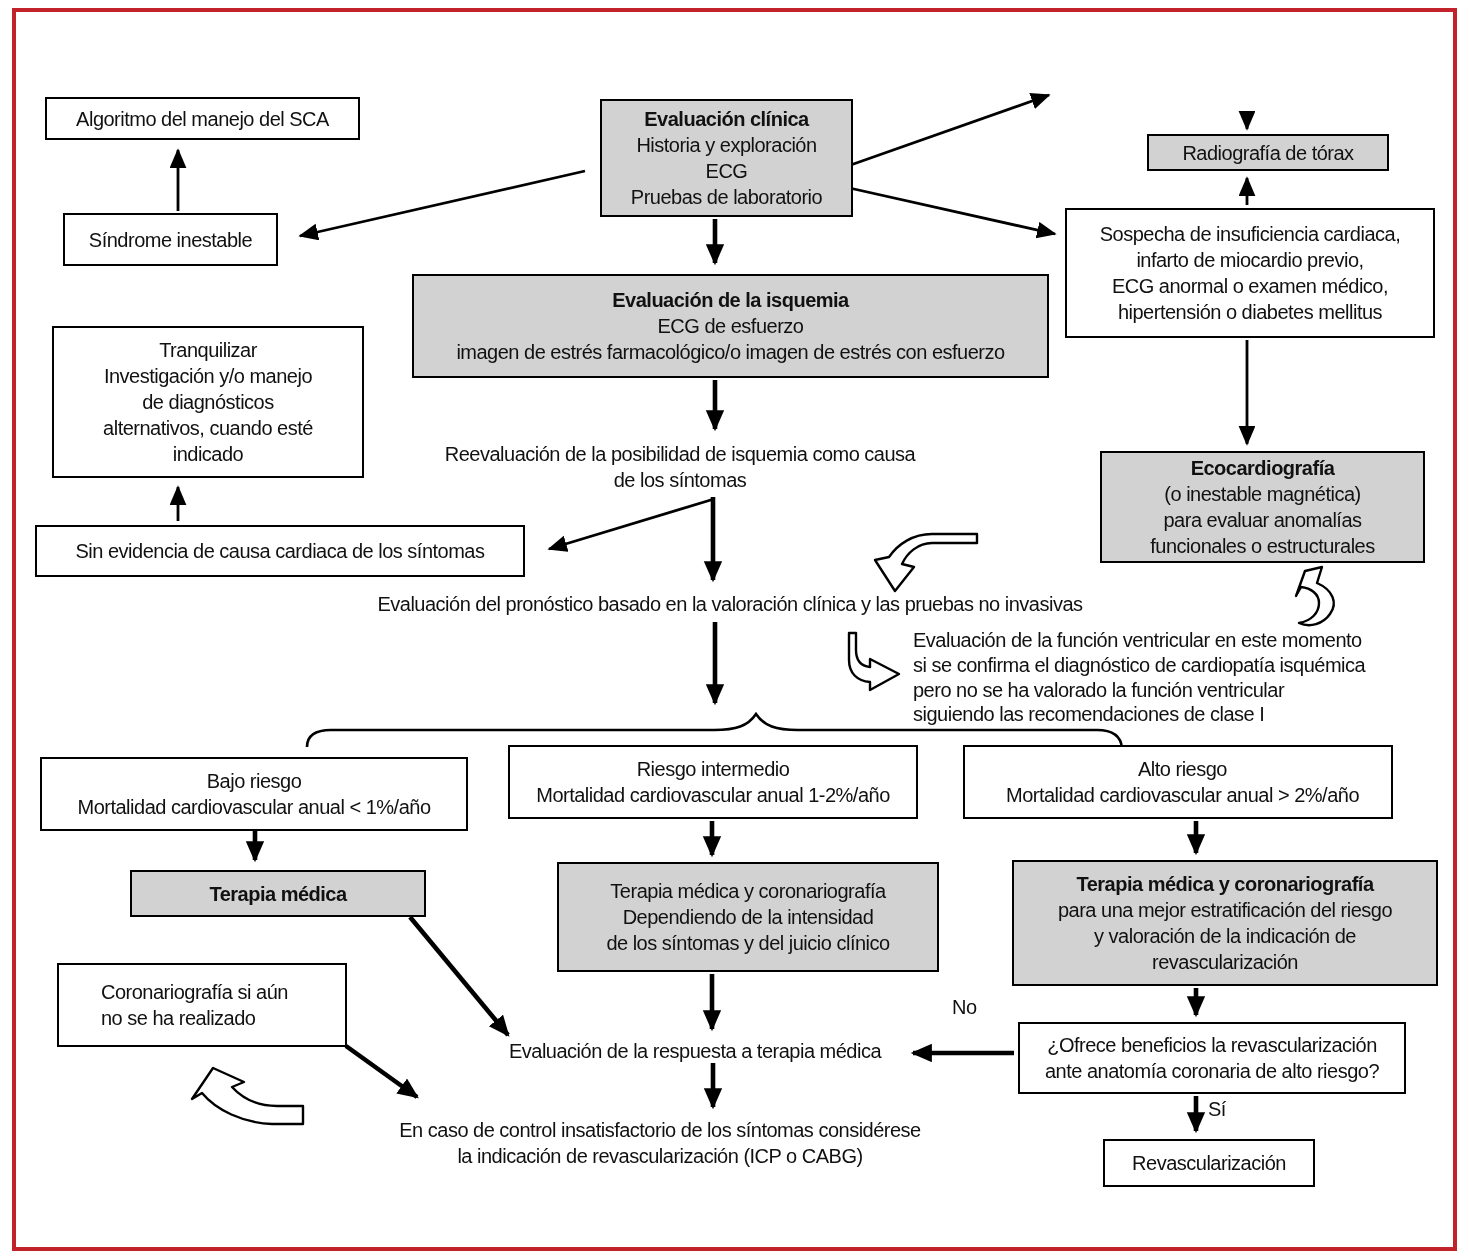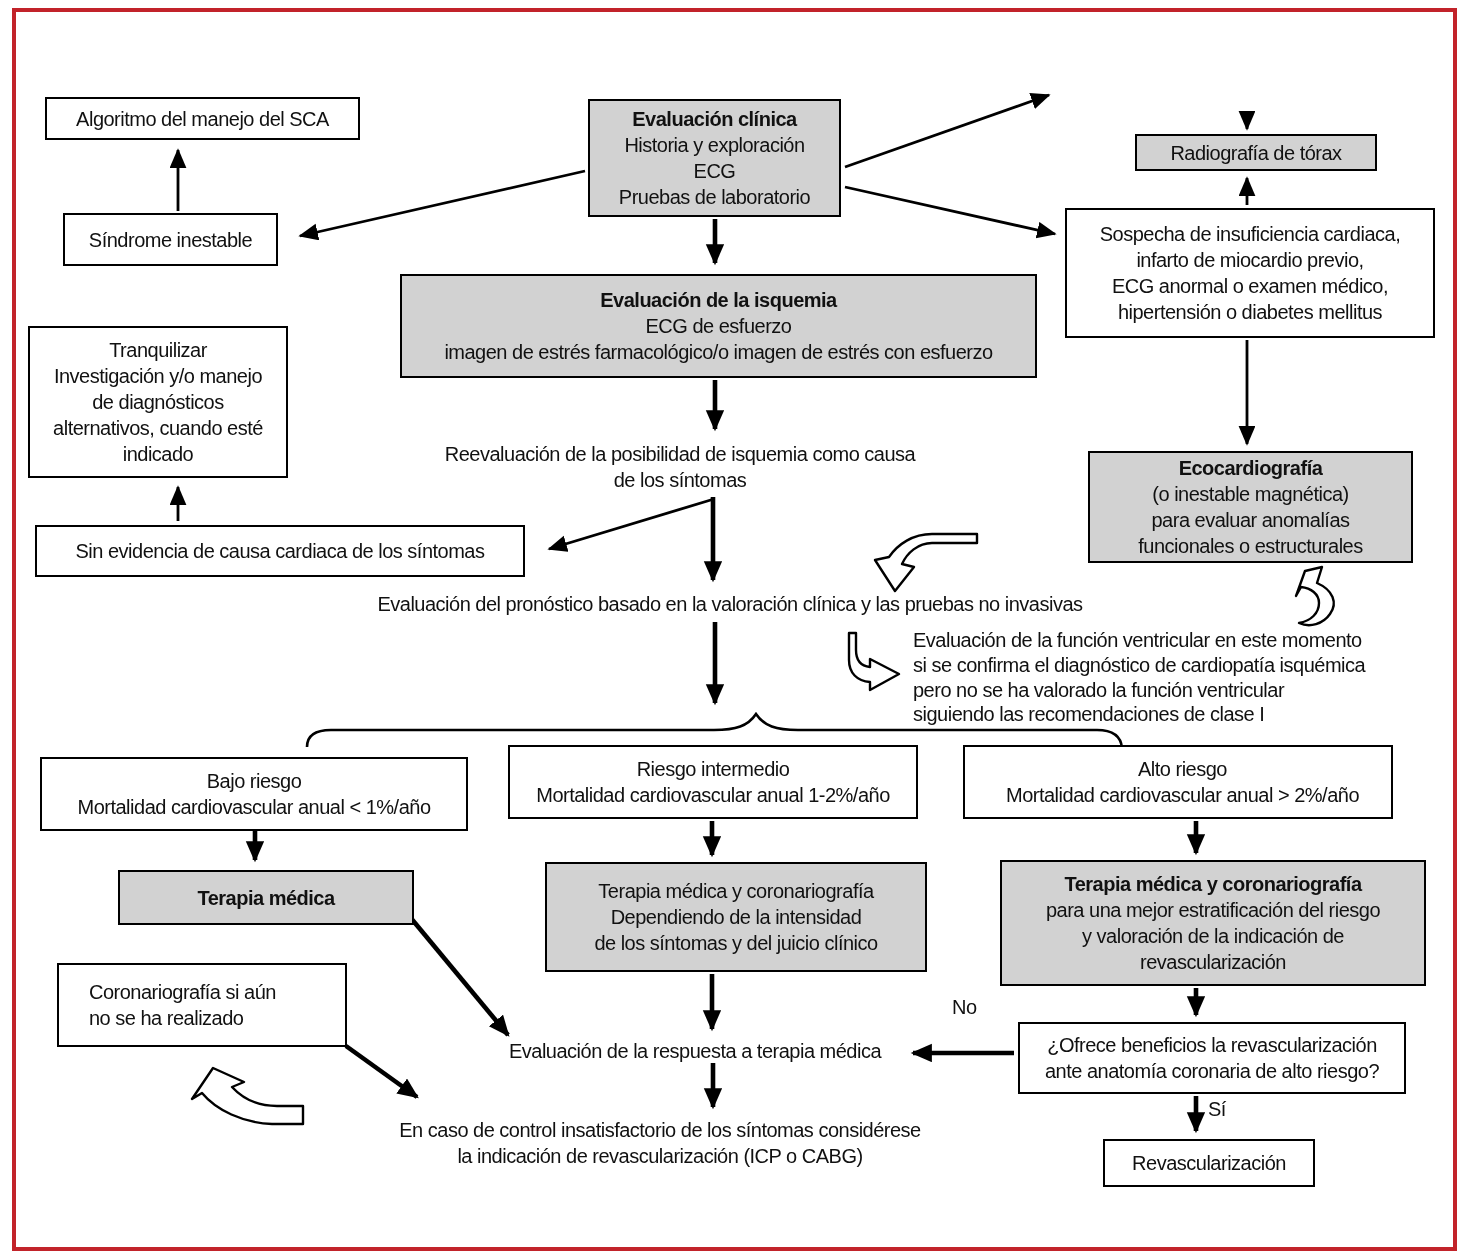--- a/index.html
+++ b/index.html
@@ -14,23 +14,23 @@
     font-family:"Liberation Sans","DejaVu Sans",sans-serif;
     font-size:20px;letter-spacing:-0.5px;color:var(--text-black);
   }
   .frame{position:absolute;left:12px;top:8px;right:12px;bottom:8px;border:4px solid var(--frame-red);pointer-events:none;}
   svg.overlay{position:absolute;left:0;top:0;width:1469px;height:1259px;}
   .box{
     position:absolute;border:2.5px solid var(--box-border);background:#ffffff;
     display:flex;flex-direction:column;justify-content:center;align-items:center;
     text-align:center;line-height:1.3;box-sizing:border-box;padding:2px 4px;
   }
-  .gray{background:var(--box-gray);}
+  .gray{background:var(--box-gray);margin-left:12px;}
   .bold{font-weight:bold;}
-  .left-align{align-items:flex-start;text-align:left;padding-left:30px;}
+  .left-align{align-items:flex-start;text-align:left;padding-left:42px;}
   .freetext{position:absolute;text-align:center;line-height:1.3;}
   .freetext.left{text-align:left;line-height:1.24;}
   .lbl{position:absolute;}
 </style>
 </head>
 <body>
 
 <div class="canvas">
 
   <svg class="overlay" viewBox="0 0 1469 1259" aria-hidden="true">
@@ -104,21 +104,21 @@
   <div class="box gray" style="left:1135px;top:134px;width:242px;height:37px;">
     <div>Radiografía de tórax</div>
   </div>
 
   <div class="box gray" style="left:400px;top:274px;width:637px;height:104px;">
     <div class="bold">Evaluación de la isquemia</div>
     <div>ECG de esfuerzo</div>
     <div>imagen de estrés farmacológico/o imagen de estrés con esfuerzo</div>
   </div>
 
-  <div class="box" style="left:28px;top:326px;width:260px;height:152px;">
+  <div class="box" style="left:52px;top:326px;width:312px;height:152px;">
     <div>Tranquilizar</div>
     <div>Investigación y/o manejo</div>
     <div>de diagnósticos</div>
     <div>alternativos, cuando esté</div>
     <div>indicado</div>
   </div>
 
   <div class="box" style="left:35px;top:525px;width:490px;height:52px;">
     <div>Sin evidencia de causa cardiaca de los síntomas</div>
   </div>
@@ -138,21 +138,21 @@
   <div class="box" style="left:508px;top:745px;width:410px;height:74px;">
     <div>Riesgo intermedio</div>
     <div>Mortalidad cardiovascular anual 1-2%/año</div>
   </div>
 
   <div class="box" style="left:963px;top:745px;width:430px;height:74px;padding-left:13px;">
     <div>Alto riesgo</div>
     <div>Mortalidad cardiovascular anual &gt; 2%/año</div>
   </div>
 
-  <div class="box gray" style="left:118px;top:870px;width:296px;height:55px;text-align:center;">
+  <div class="box gray" style="left:118px;top:870px;width:296px;height:47px;text-align:center;">
     <div class="bold">Terapia médica</div>
   </div>
 
   <div class="box gray" style="left:545px;top:862px;width:382px;height:110px;">
     <div>Terapia médica y coronariografía</div>
     <div>Dependiendo de la intensidad</div>
     <div>de los síntomas y del juicio clínico</div>
   </div>
 
   <div class="box gray" style="left:1000px;top:860px;width:426px;height:126px;">

